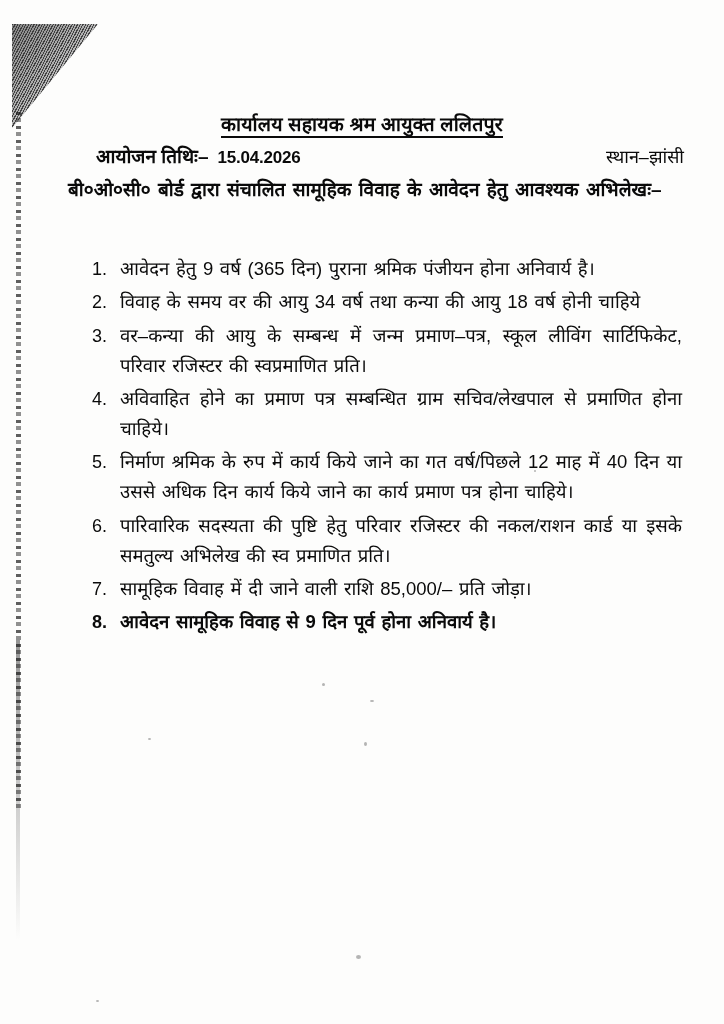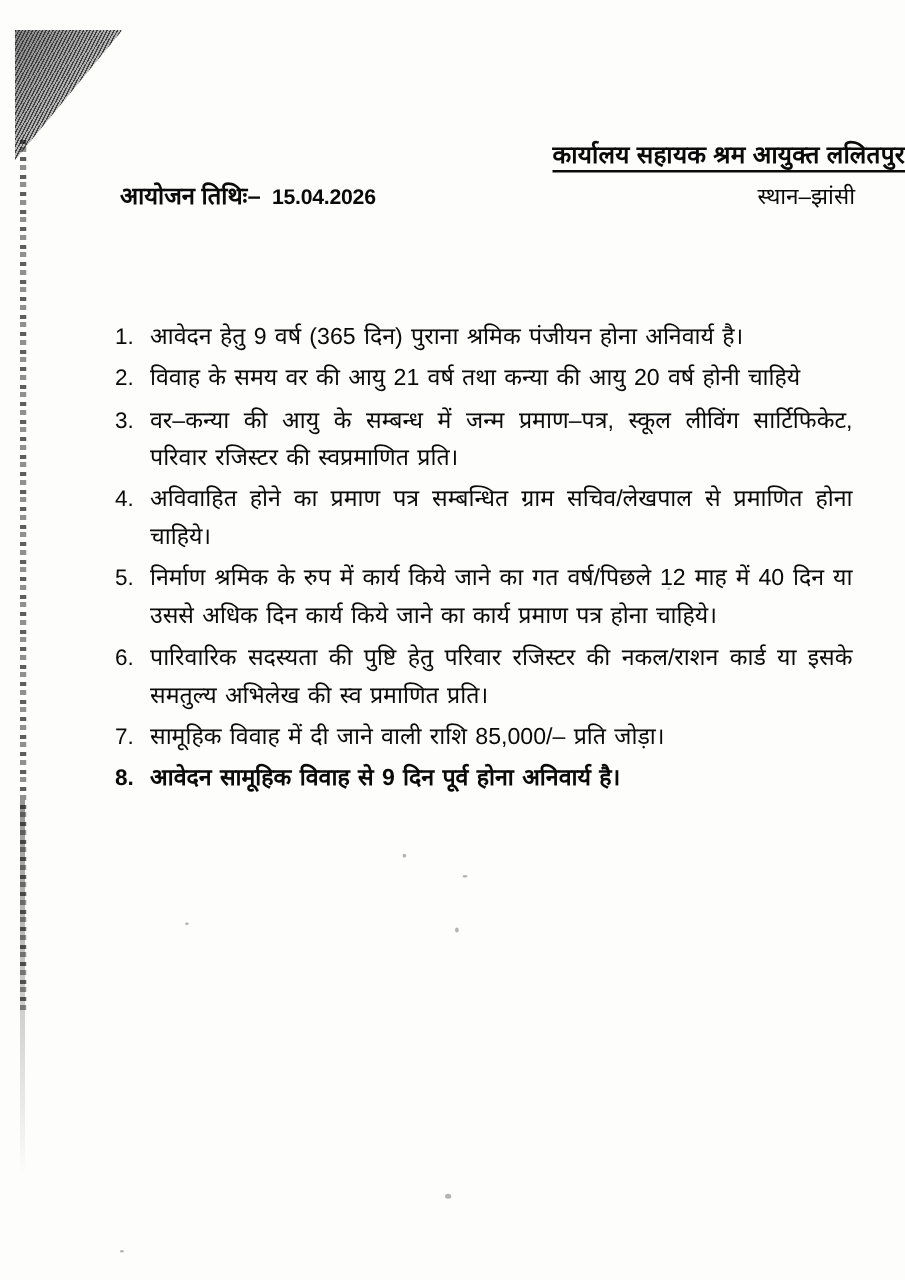--- a/index.html
+++ b/index.html
@@ -72,21 +72,21 @@
     top: 0;
     width: 724px;
     height: 1024px;
   }
 
   .doc-heading {
     position: absolute;
     left: 0;
     top: 112px;
     width: 724px;
-    text-align: right;
+    text-align: center;
     font-size: 19.5px;
     font-weight: 700;
     letter-spacing: 0.2px;
     line-height: 1.25;
   }
   .doc-heading .ul {
     border-bottom: 2px solid #0a0a0a;
     padding-bottom: 1px;
   }
 
@@ -191,29 +191,30 @@
     </div>
 
     <div class="meta-row">
       <div class="meta-left">
         <span class="meta-label">आयोजन तिथिः–</span>
         <span class="meta-date">15.04.2026</span>
       </div>
       <div class="meta-right">स्थान–झांसी</div>
     </div>
 
+    <div class="intro">बी०ओ०सी० बोर्ड द्वारा संचालित सामूहिक विवाह के आवेदन हेतु आवश्यक अभिलेखः–</div>
 
     <ol class="req-list">
       <li class="req-item">
         <span class="req-num">1.</span>
         <span class="req-text">आवेदन हेतु 9 वर्ष (365 दिन) पुराना श्रमिक पंजीयन होना अनिवार्य है।</span>
       </li>
       <li class="req-item">
         <span class="req-num">2.</span>
-        <span class="req-text">विवाह के समय वर की आयु 21 वर्ष तथा कन्या की आयु 20 वर्ष होनी चाहिये</span>
+        <span class="req-text">विवाह के समय वर की आयु 34 वर्ष तथा कन्या की आयु 18 वर्ष होनी चाहिये</span>
       </li>
       <li class="req-item">
         <span class="req-num">3.</span>
         <span class="req-text">वर–कन्या की आयु के सम्बन्ध में जन्म प्रमाण–पत्र, स्कूल लीविंग सार्टिफिकेट, परिवार रजिस्टर की स्वप्रमाणित प्रति।</span>
       </li>
       <li class="req-item">
         <span class="req-num">4.</span>
         <span class="req-text">अविवाहित होने का प्रमाण पत्र सम्बन्धित ग्राम सचिव/लेखपाल से प्रमाणित होना चाहिये।</span>
       </li>
       <li class="req-item">

